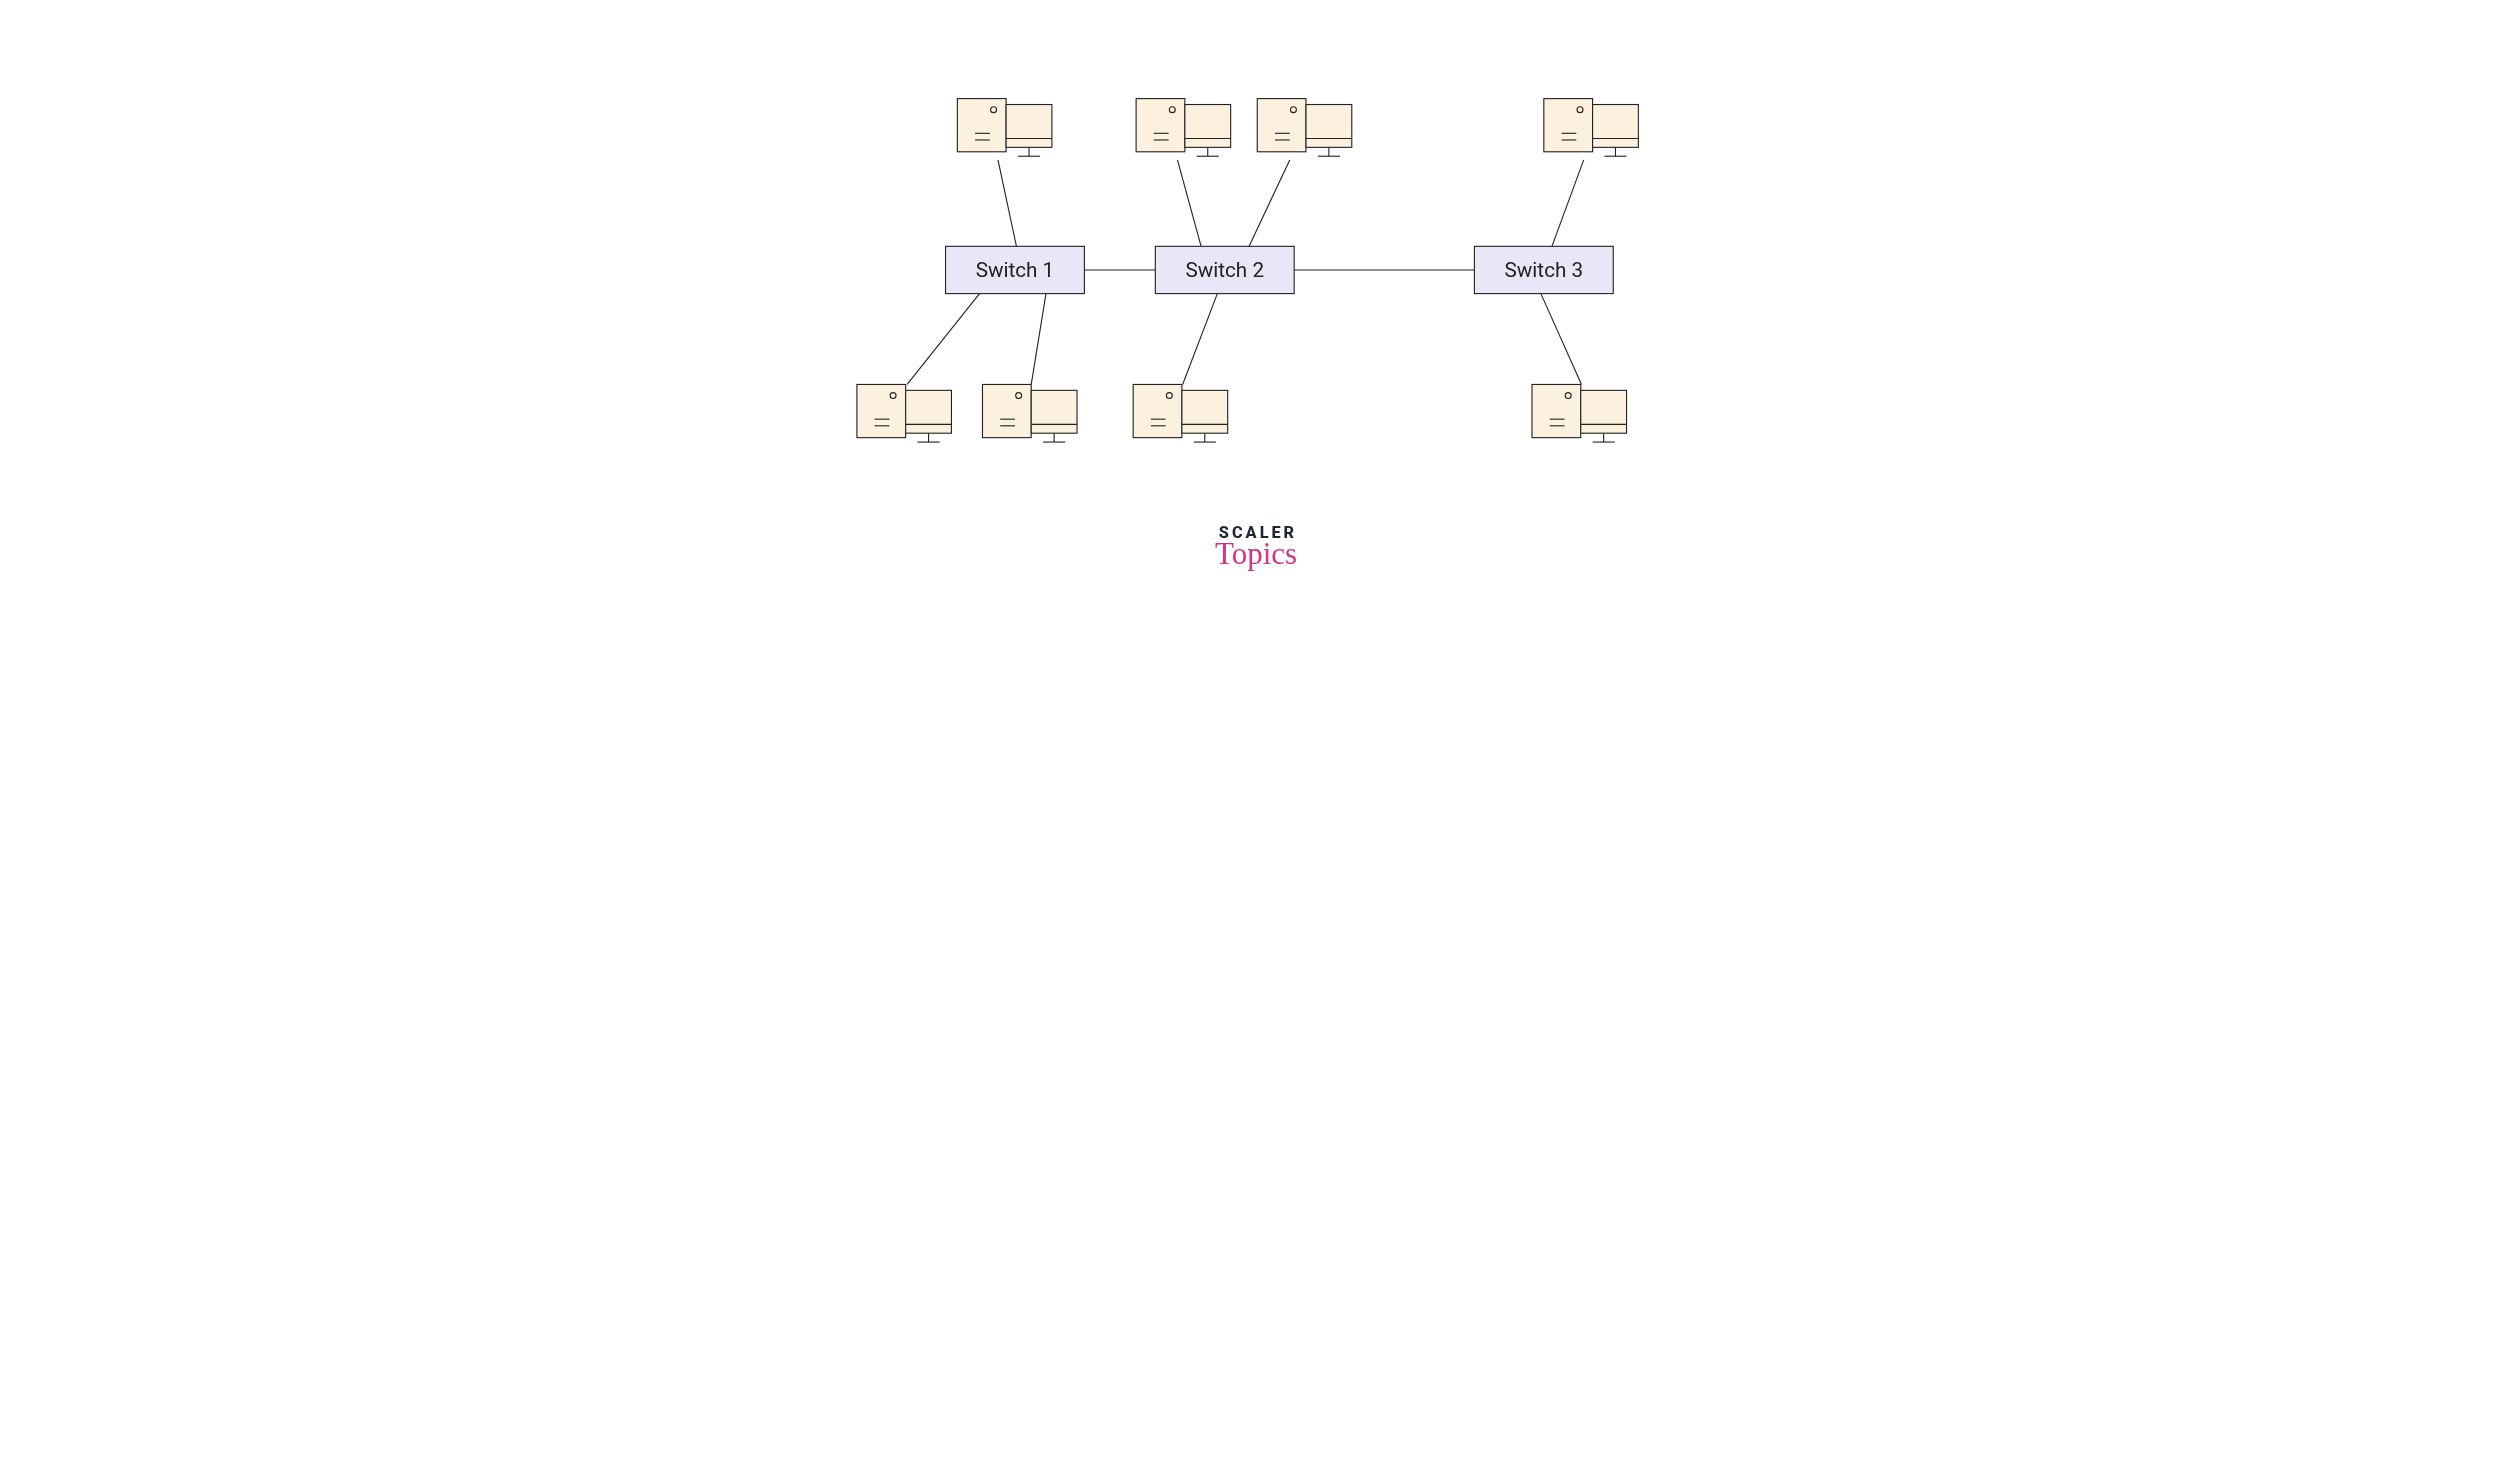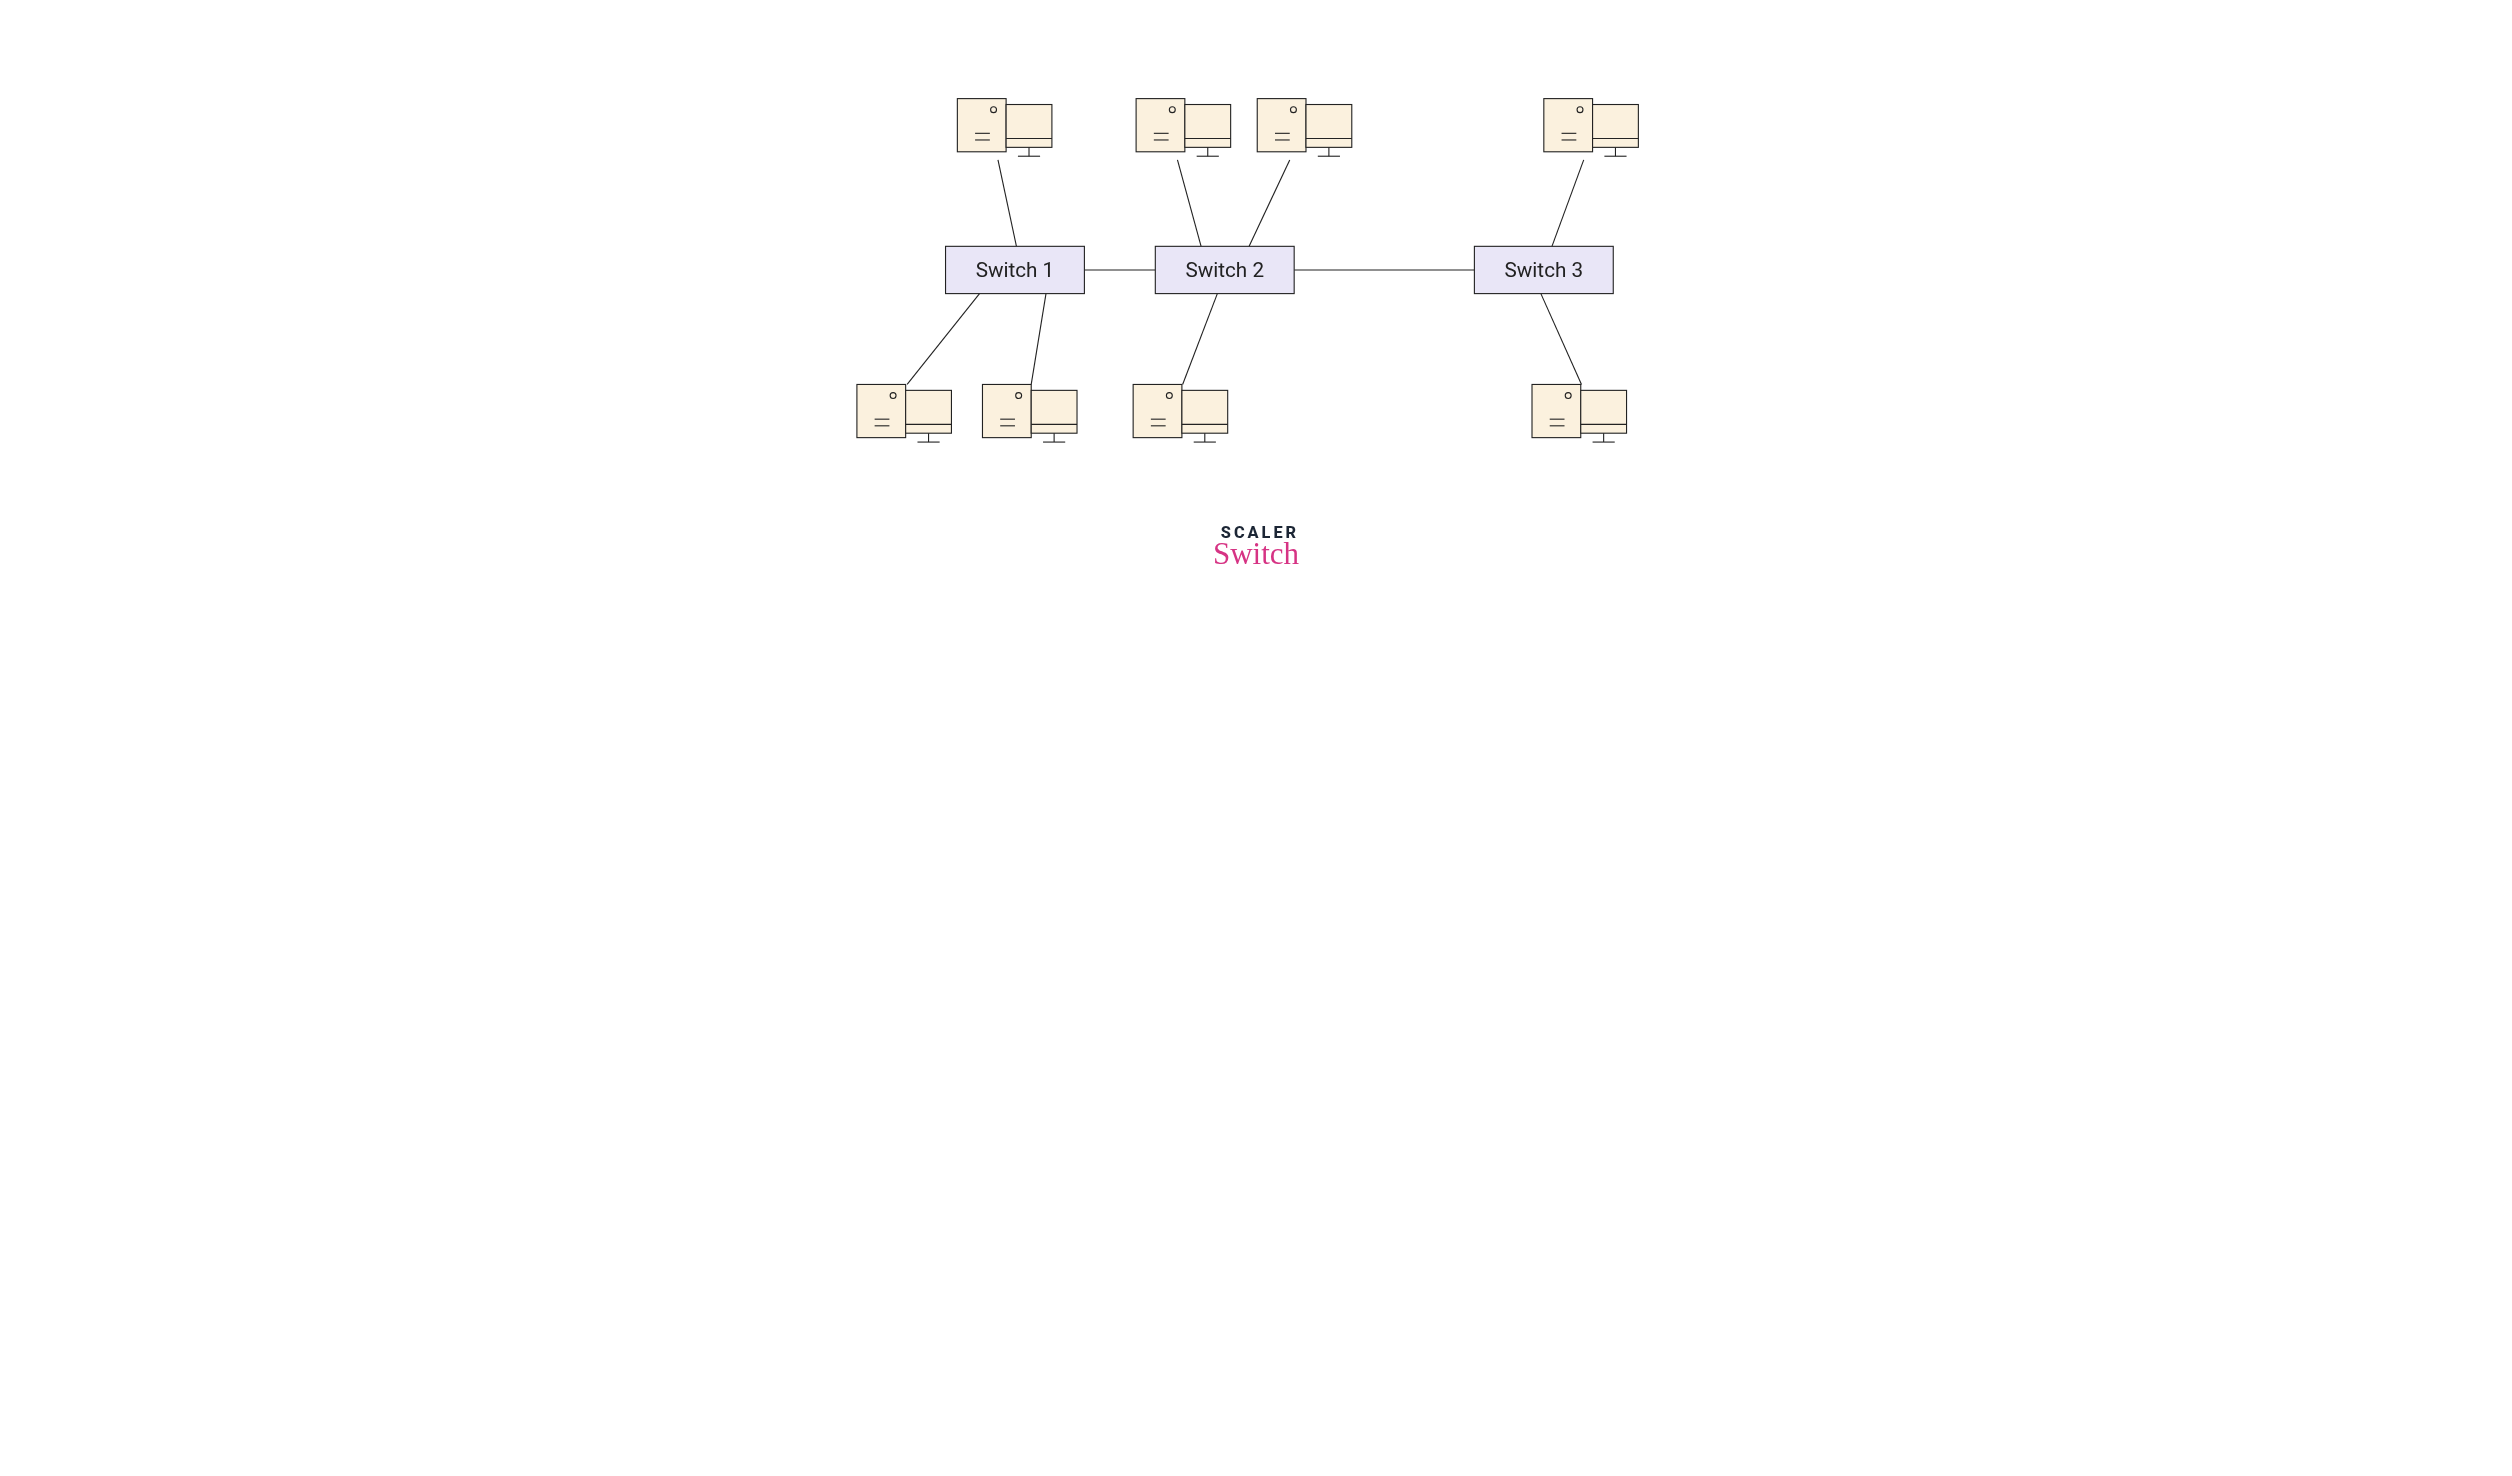--- a/index.html
+++ b/index.html
@@ -120,16 +120,16 @@
         <use href="#host-glyph" x="1114" y="113"></use>
         <use href="#host-glyph" x="184" y="500"></use>
         <use href="#host-glyph" x="354" y="500"></use>
         <use href="#host-glyph" x="558" y="500"></use>
         <use href="#host-glyph" x="1098" y="500"></use>
       </g>
   </svg>
 
   <div class="logo">
     <div class="logo-top">SCALER</div>
-    <div class="logo-bottom">Switch</div>
+    <div class="logo-bottom">Topics</div>
   </div>
 </div>
 
 
 </body></html>

